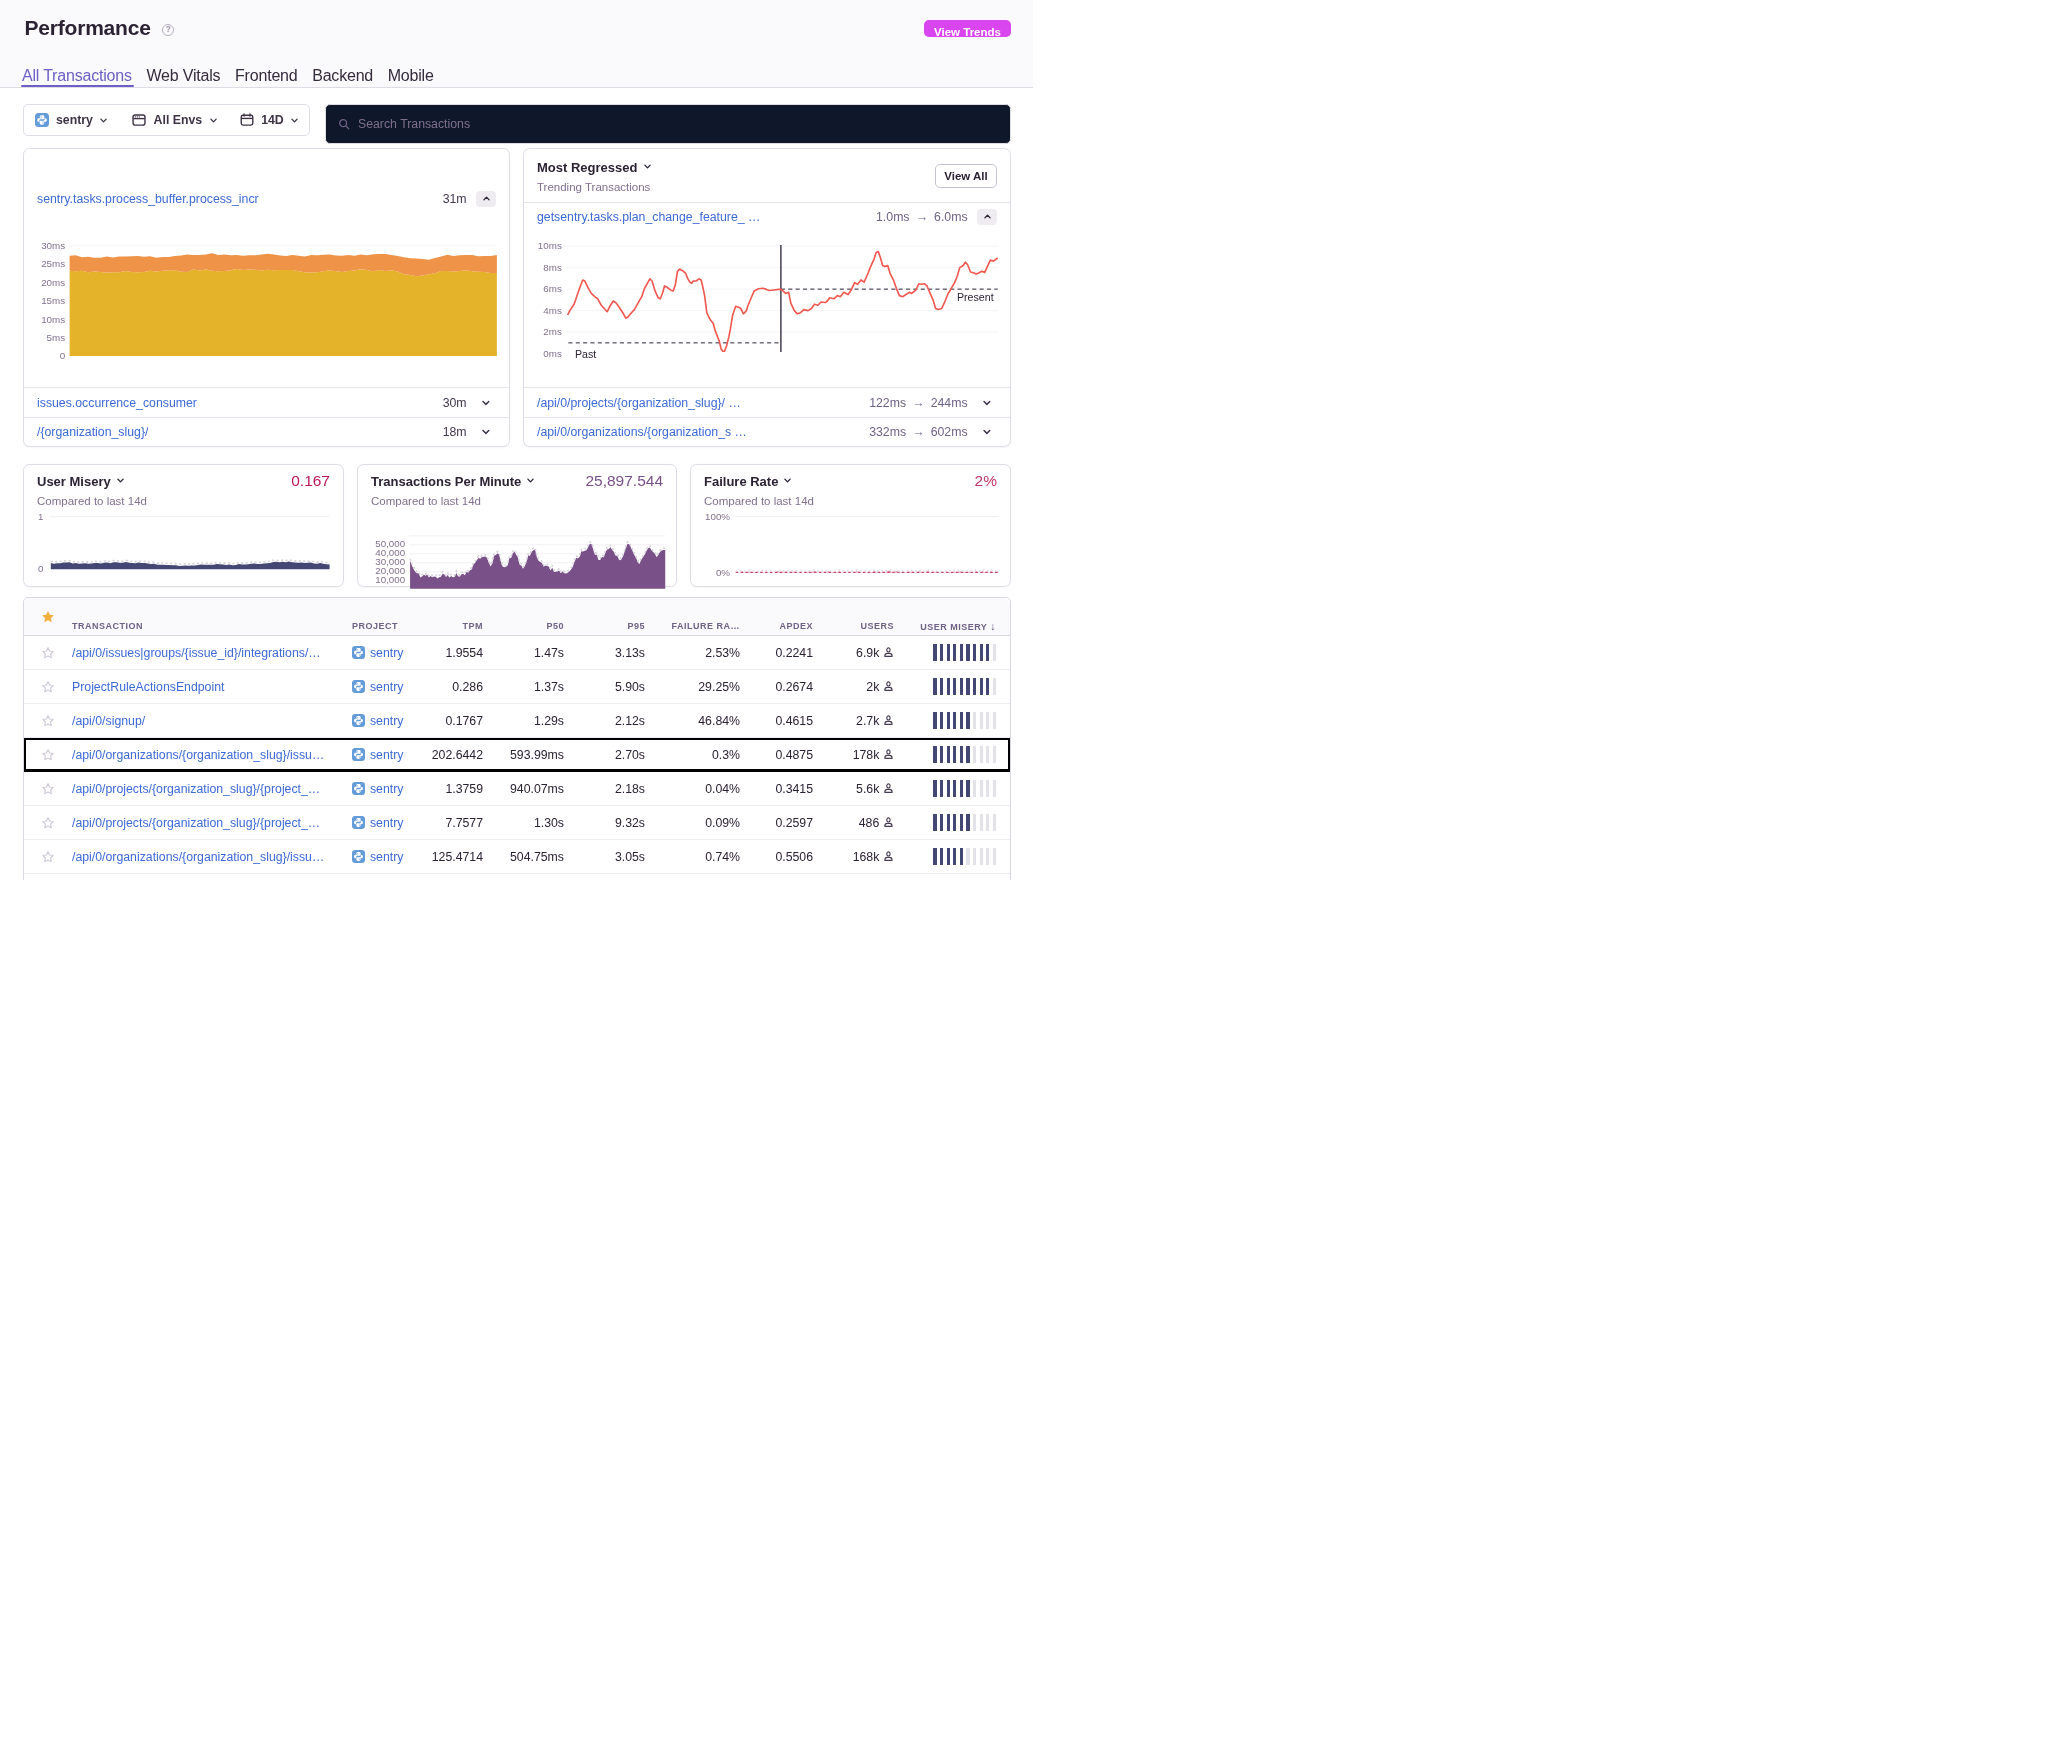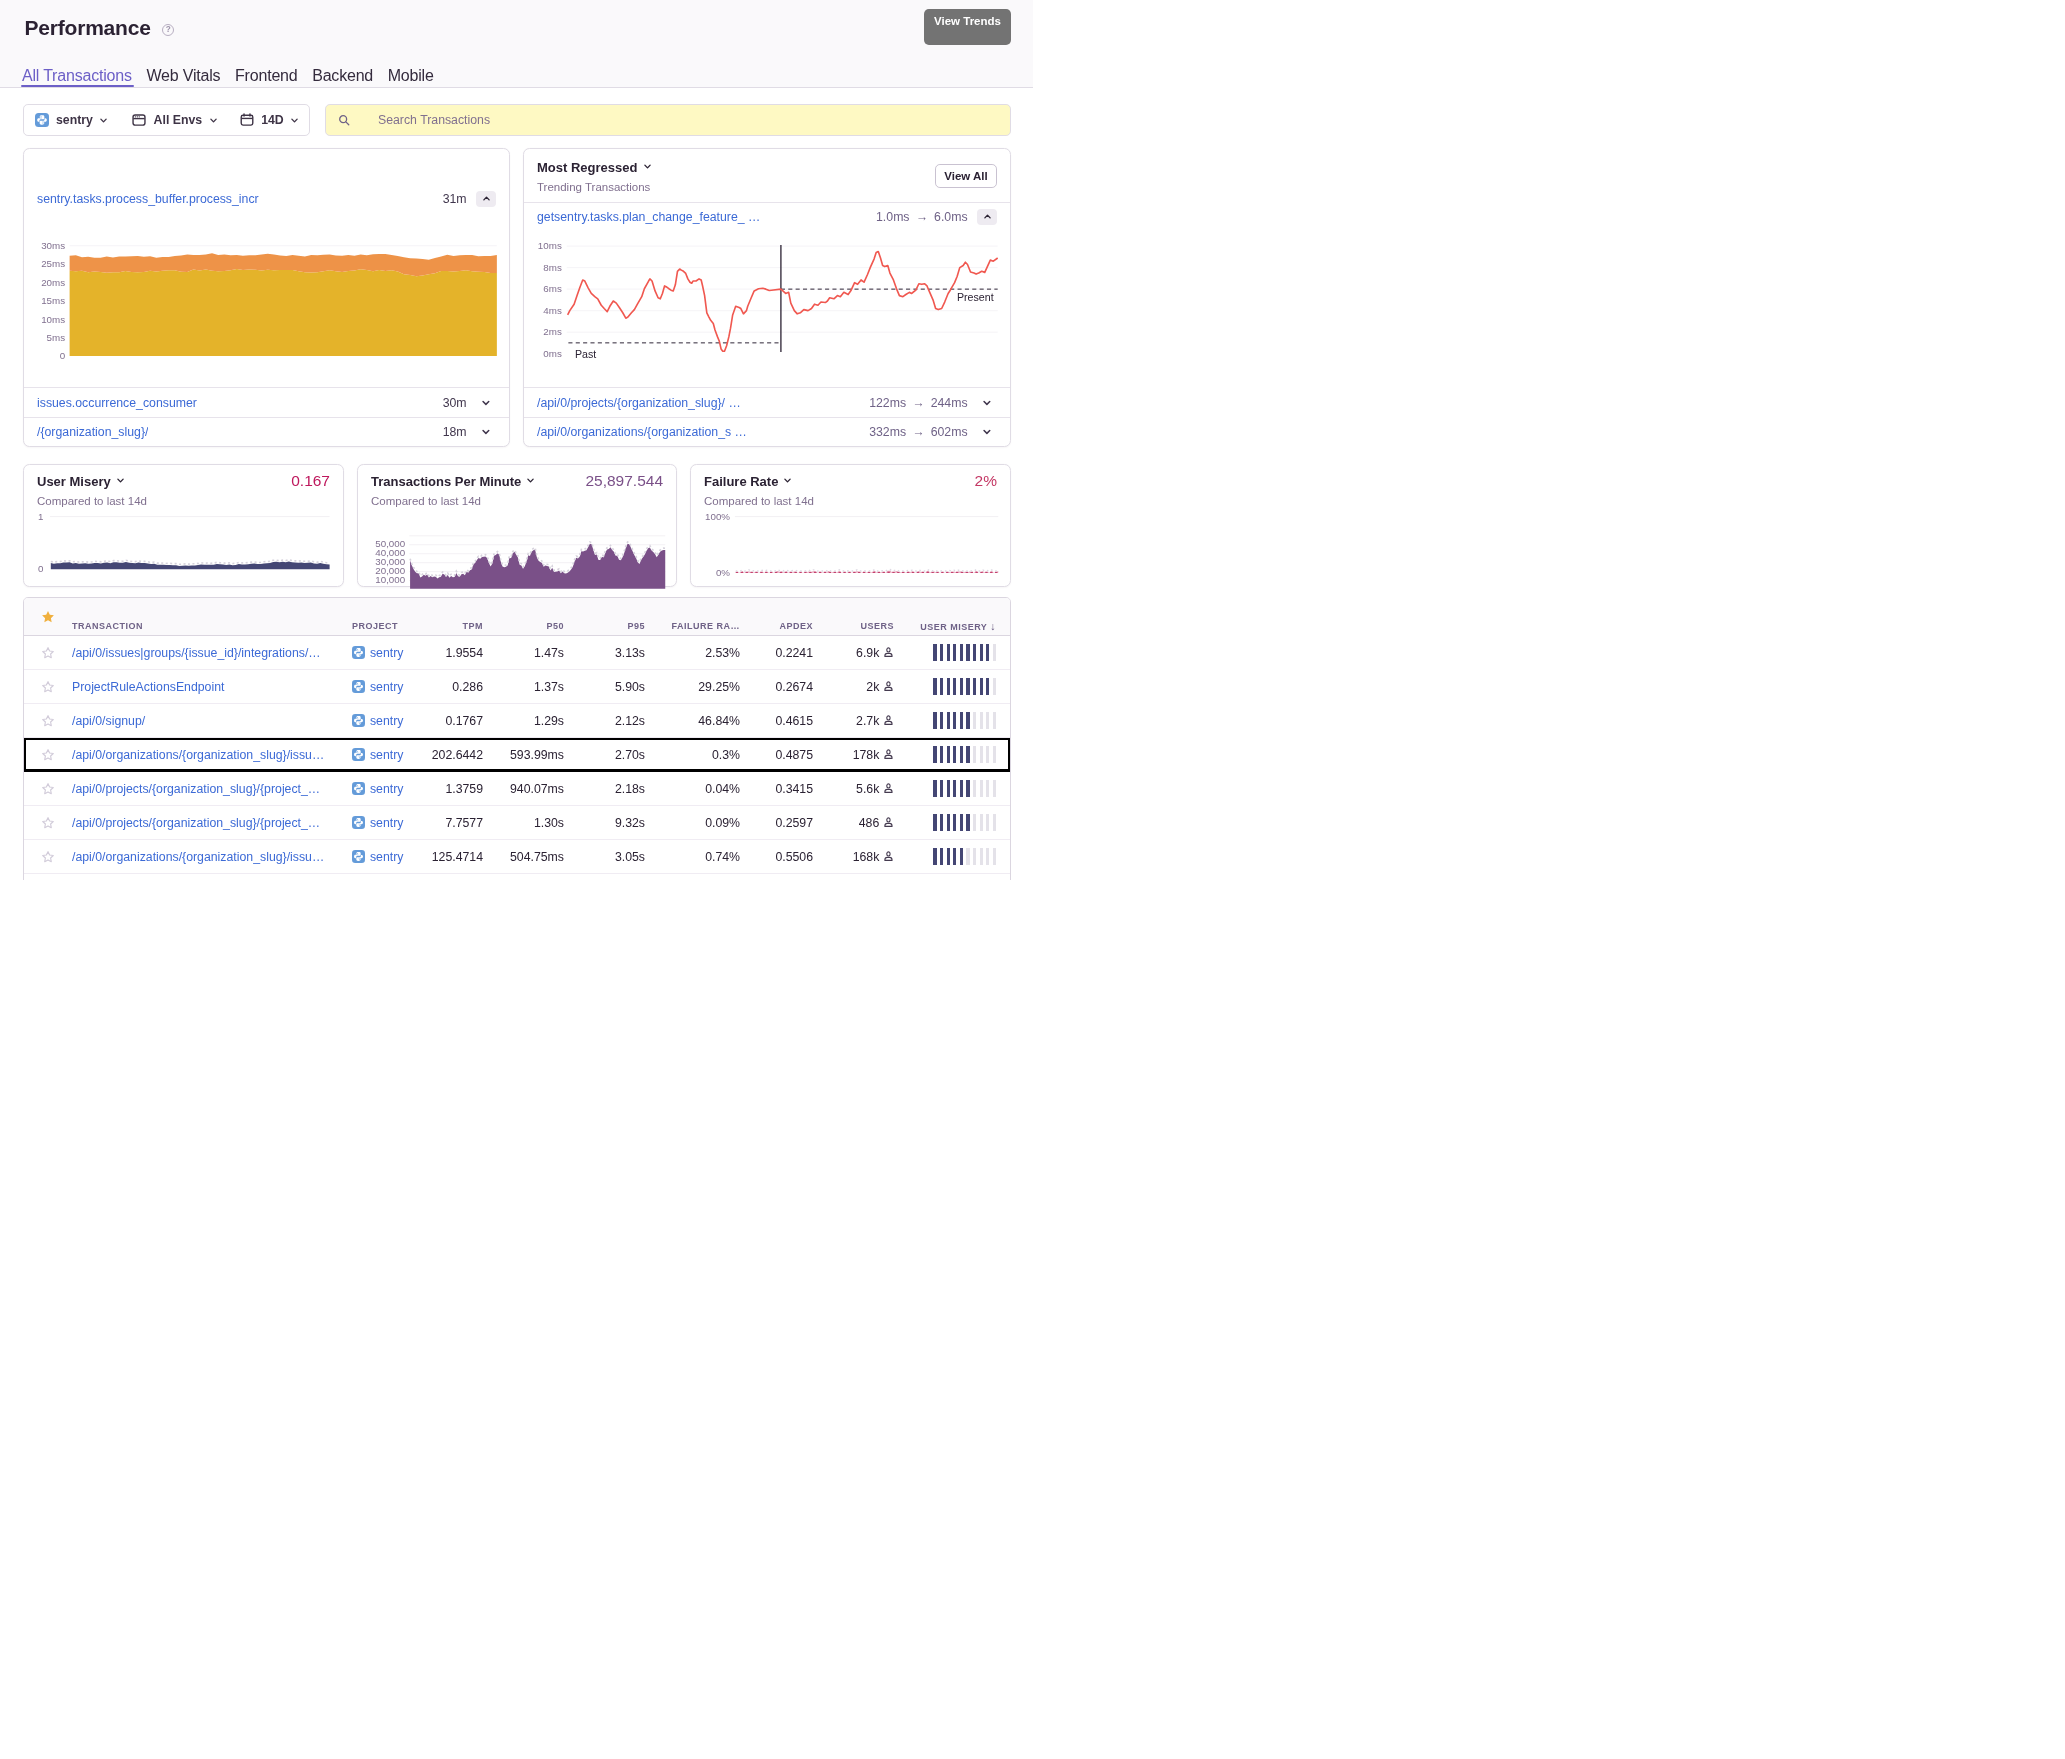--- a/index.html
+++ b/index.html
@@ -8,39 +8,39 @@
 .page { position:relative; width:1033px; height:880px; overflow:hidden; }
 
 
 .band { position:absolute; left:0; top:0; width:1033px; height:88px;
   background:#faf9fb; border-bottom:0.8px solid #e0dce5; }
 .h1 { position:absolute; left:24.5px; top:16.4px; font-size:21px; font-weight:bold;
   letter-spacing:-0.2px; color:#2b2233; }
 .help { position:absolute; left:162px; top:24px; width:12.3px; height:12.3px;
   border:1.2px solid #b8afc2; border-radius:50%; color:#9c92a9; font-size:8.2px;
   font-weight:bold; text-align:center; line-height:9.8px; }
-.vtrends { position:absolute; right:22px; top:9px; width:87px; height:36px;
-  background:#737373; border-radius:4.9px; color:#fff; font-weight:bold; font-size:11.5px;
+.vtrends { position:absolute; right:22px; top:20px; width:87px; height:17px;
+  background:#d946ef; border-radius:4.9px; color:#fff; font-weight:bold; font-size:11.5px;
   text-align:center; line-height:25px; }
 .tabs { position:absolute; left:22px; bottom:0; height:26px; }
 .tab { position:relative; float:left; font-size:16px; letter-spacing:-0.2px; color:#342b3d;
   margin-right:14.7px; padding-top:5.7px; height:26px; }
 .tab.active { color:#6c5fc7; }
 .tab.active .ul { position:absolute; left:-0.8px; right:-2.5px; bottom:0; height:2.5px;
   background:#6c5fc7; border-radius:1.6px; }
 
 
 .filters { position:absolute; left:23px; top:104px; height:32px; }
 .seg { position:absolute; left:0; top:0; width:287px; height:32px; background:#fff;
   border:0.8px solid #e0dce5; border-radius:4.9px; display:flex; align-items:center; }
 .segitem { display:flex; align-items:center; height:100%; padding:0 9.8px; position:relative; white-space:nowrap; flex-shrink:0; }
 .segitem .txt { font-size:12.3px; font-weight:bold; color:#3e3446; margin:0 6.5px 0 7.4px; }
 .segdiv { width:0.8px; height:20.5px; background:#e0dce5; }
-.search { position:absolute; left:302px; top:0; width:686px; height:32px; background:#fef9c3;
-  border:0.8px solid #e0dce5; border-radius:4.9px; display:flex; align-items:center;gap:20px; }
+.search { position:absolute; left:302px; top:0; width:686px; height:40px; background:#0f172a;
+  border:0.8px solid #e0dce5; border-radius:4.9px; display:flex; align-items:center; }
 .search .ph { font-size:12.3px; color:#80708f; margin-left:8.2px; }
 .search svg { margin-left:11.5px; }
 
 
 .card { position:absolute; background:#fff; border:0.8px solid #e0dce5; border-radius:6.5px;
   box-shadow:0 0.8px 1.6px rgba(43,34,51,0.04); }
 .bigL { left:23px; top:148px; width:487px; height:299px; }
 .bigR { left:523px; top:148px; width:488px; height:299px; }
 .chead { position:absolute; left:0; top:0; right:0; height:54px;
   border-bottom:0.8px solid #e7e3eb; }

